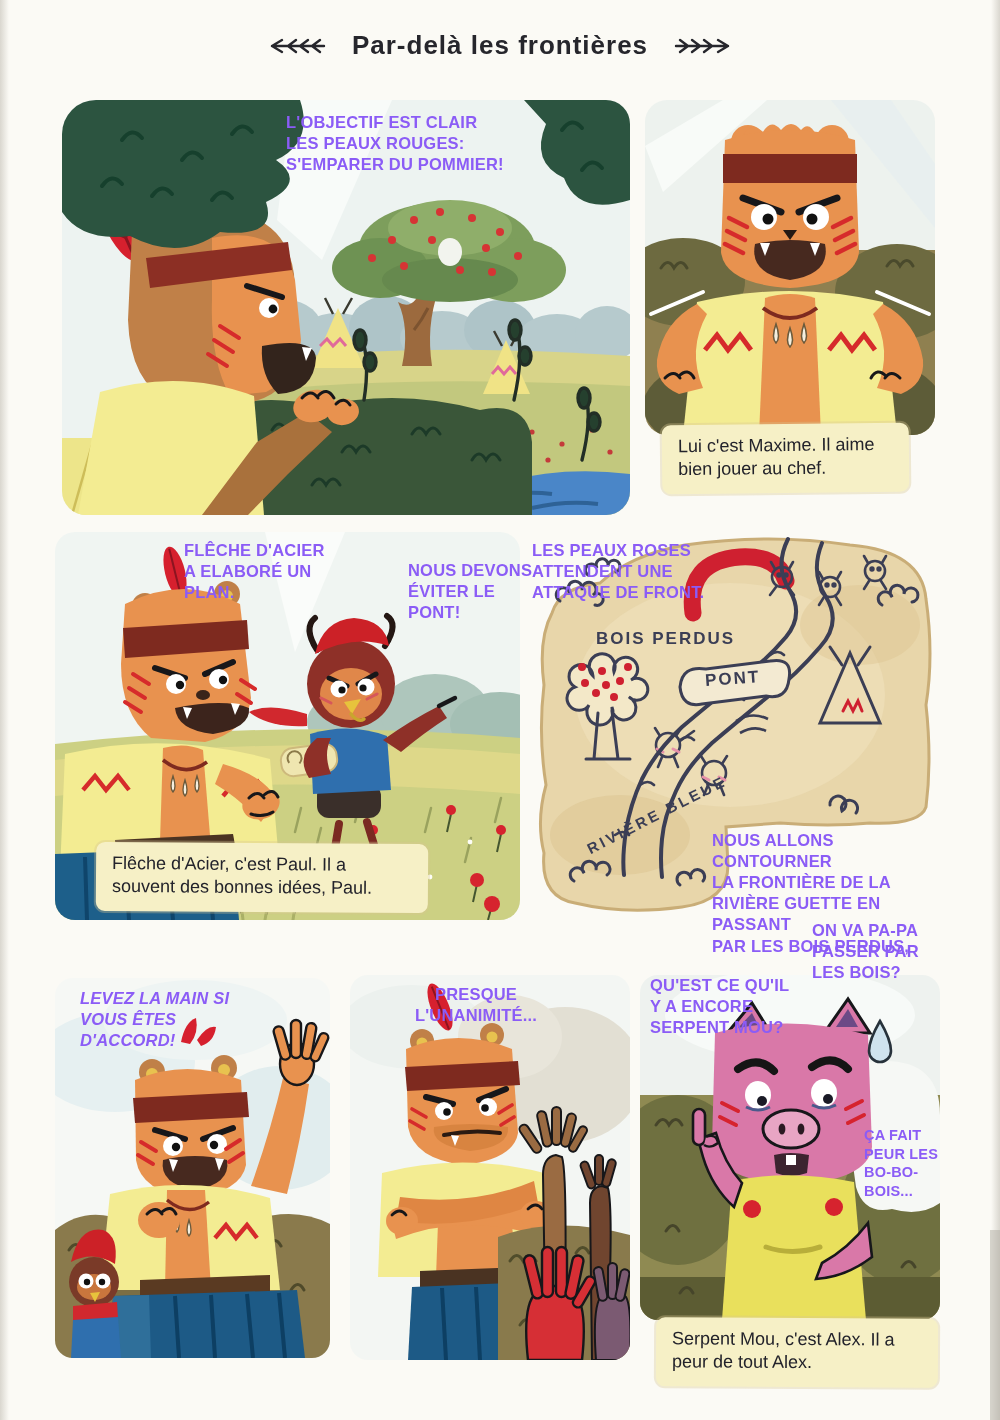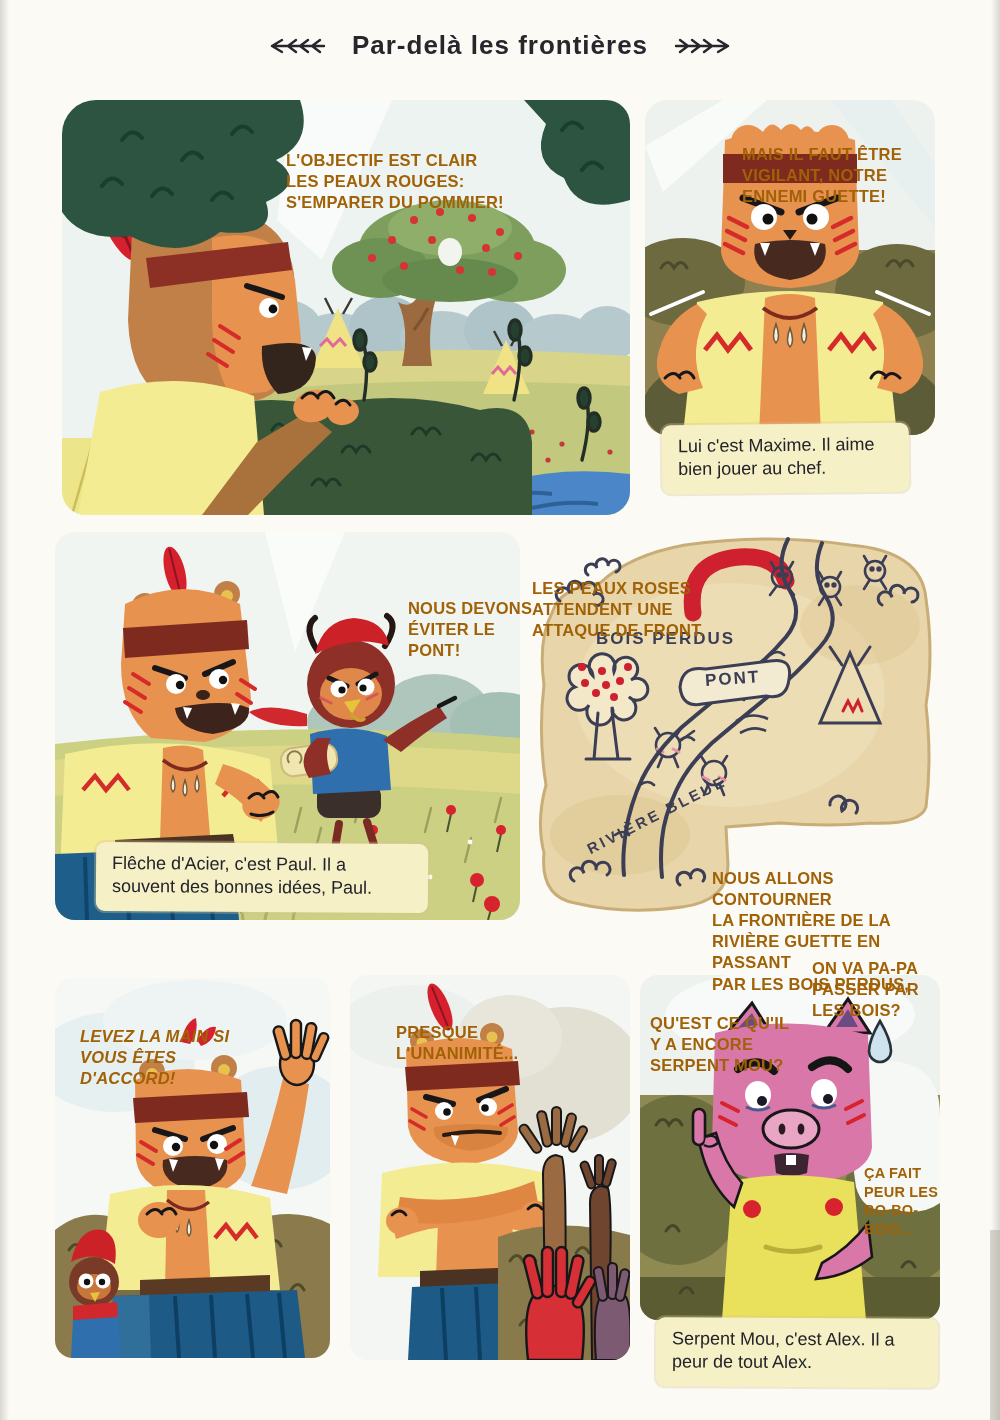--- a/index.html
+++ b/index.html
@@ -11,22 +11,22 @@
   .edge.rb{right:0;top:1230px;height:190px;width:10px;background:rgba(176,172,162,.5);}
 
   #title-row{position:absolute;top:30px;left:0;width:1000px;display:flex;justify-content:center;
              align-items:center;gap:26px;}
   #page-title{font-size:26px;font-weight:600;color:#26262c;letter-spacing:1px;}
   .title-arrow svg{display:block;}
 
   .panel{position:absolute;overflow:hidden;}
   .panel svg{display:block;width:100%;height:100%;}
 
-  .speech{position:absolute;font-size:16.5px;line-height:1.28;font-weight:600;color:#a16207;
-          white-space:pre-line;letter-spacing:.2px;z-index:5;margin-top:38px;}
+  .speech{position:absolute;font-size:16.5px;line-height:1.28;font-weight:600;color:#8b5cf6;
+          white-space:pre-line;letter-spacing:.2px;z-index:5;}
   .speech.small{font-size:14.5px;}
   .caption{position:absolute;background:#f6f0c6;border-radius:9px;padding:10px 16px 12px;
            font-size:18px;line-height:1.3;font-weight:500;color:#23232b;white-space:pre-line;
            box-shadow:0 0 0 2px rgba(214,199,146,.35);z-index:6;}
   .map-label{position:absolute;font-weight:700;color:#3b3e55;z-index:5;}
 </style>
 </head>
 <body>
 
 <div id="page">
@@ -252,23 +252,20 @@
         <path d="M238,204 Q272,222 278,260 Q280,284 256,294 L232,288 Q248,250 228,214 Z" fill="#e8924f"></path>
         <g stroke="#17171a" stroke-width="3" fill="none" stroke-linecap="round">
           <path d="M20,278 q9,-9 15,0"></path>
             <path d="M34,276 q9,-9 15,2"></path>
           <path d="M255,278 q-9,-9 -15,0"></path>
             <path d="M241,276 q-9,-9 -15,2"></path>
         </g>
       </g>
     </svg>
   </div>
-  <div class="speech" style="left:742px;top:106px;width:200px;">MAIS IL FAUT ÊTRE
-VIGILANT, NOTRE
-ENNEMI GUETTE!</div>
   <div class="caption" style="left:662px;top:424px;width:215px;transform:rotate(-.6deg);">Lui c'est Maxime. Il aime
 bien jouer au chef.</div>
 
   <div class="panel" style="left:55px;top:532px;width:465px;height:388px;border-radius:20px;">
     <svg viewBox="0 0 465 388">
       <rect width="465" height="388" fill="#f0f5f2"></rect>
       <path d="M210,0 L290,0 L240,120 Z" fill="#fafcfa"></path>
       <ellipse cx="310" cy="190" rx="58" ry="34" fill="#aec6bc"></ellipse>
       <ellipse cx="380" cy="180" rx="55" ry="38" fill="#aec6bc"></ellipse>
       <ellipse cx="445" cy="192" rx="50" ry="32" fill="#a4bfb4"></ellipse>
@@ -395,20 +392,23 @@
         <path d="M328,208 Q356,188 384,174 L392,186 Q370,200 346,220 Z" fill="#8e3028"></path>
         <path d="M384,174 l16,-8" stroke="#17171a" stroke-width="4.4" stroke-linecap="round"></path>
       </g>
       <g stroke="#aab066" stroke-width="3" stroke-linecap="round">
         <path d="M210,388 q4,-26 14,-36"></path>
           <path d="M238,388 q2,-20 10,-30"></path>
           <path d="M188,388 q-2,-22 -10,-30"></path>
       </g>
     </svg>
   </div>
+  <div class="speech" style="left:184px;top:540px;width:160px;">FLÊCHE D'ACIER
+A ELABORÉ UN
+PLAN.</div>
   <div class="speech" style="left:408px;top:560px;width:130px;">NOUS DEVONS
 ÉVITER LE
 PONT!</div>
   <div class="caption" style="left:96px;top:843px;width:300px;transform:rotate(.4deg);">Flêche d'Acier, c'est Paul. Il a
 souvent des bonnes idées, Paul.</div>
 
   <div class="panel" style="left:530px;top:535px;width:410px;height:385px;">
     <svg viewBox="0 0 410 385">
       <path d="M155,10 Q240,-2 320,10 Q392,16 396,64 Q404,120 396,170 Q402,225 396,272 Q390,290 340,288 Q300,292 250,288 L196,292 L198,330 Q198,366 152,372 Q95,380 45,368 Q10,362 14,318 Q6,286 16,250 Q8,200 14,150 Q8,104 22,78 Q30,52 70,48 Q100,20 155,10 Z" fill="#e8d6aa" stroke="#c9ad77" stroke-width="3"></path>
       <ellipse cx="200" cy="160" rx="155" ry="112" fill="#f1e4bf" opacity=".5"></ellipse>
@@ -658,21 +658,21 @@
         </g>
         <path d="M246,385 Q242,330 252,320 Q264,310 276,322 Q282,332 280,385 Z" fill="#7b5a72" stroke="#17171a" stroke-width="2"></path>
         <g fill="#7b5a72" stroke="#17171a" stroke-width="2">
           <rect x="246" y="292" width="9" height="34" rx="4.5" transform="rotate(-10 250 309)"></rect>
           <rect x="258" y="288" width="9" height="36" rx="4.5"></rect>
           <rect x="268" y="294" width="9" height="32" rx="4.5" transform="rotate(12 272 310)"></rect>
         </g>
       </g>
     </svg>
   </div>
-  <div class="speech" style="left:396px;top:984px;width:160px;">PRESQUE
+  <div class="speech" style="left:396px;top:984px;width:160px;text-align:center;">PRESQUE
 L'UNANIMITÉ...</div>
 
   <div class="panel" style="left:640px;top:975px;width:300px;height:345px;border-radius:18px;">
     <svg viewBox="0 0 300 345">
       <rect width="300" height="345" fill="#eef2ef"></rect>
       <ellipse cx="150" cy="40" rx="125" ry="46" fill="#f7faf8"></ellipse>
       <rect y="120" width="300" height="225" fill="#8f8a52"></rect>
       <ellipse cx="38" cy="205" rx="70" ry="85" fill="#6f7040"></ellipse>
       <ellipse cx="262" cy="235" rx="62" ry="75" fill="#6f7040"></ellipse>
       <rect y="302" width="300" height="43" fill="#5c5c33"></rect>

